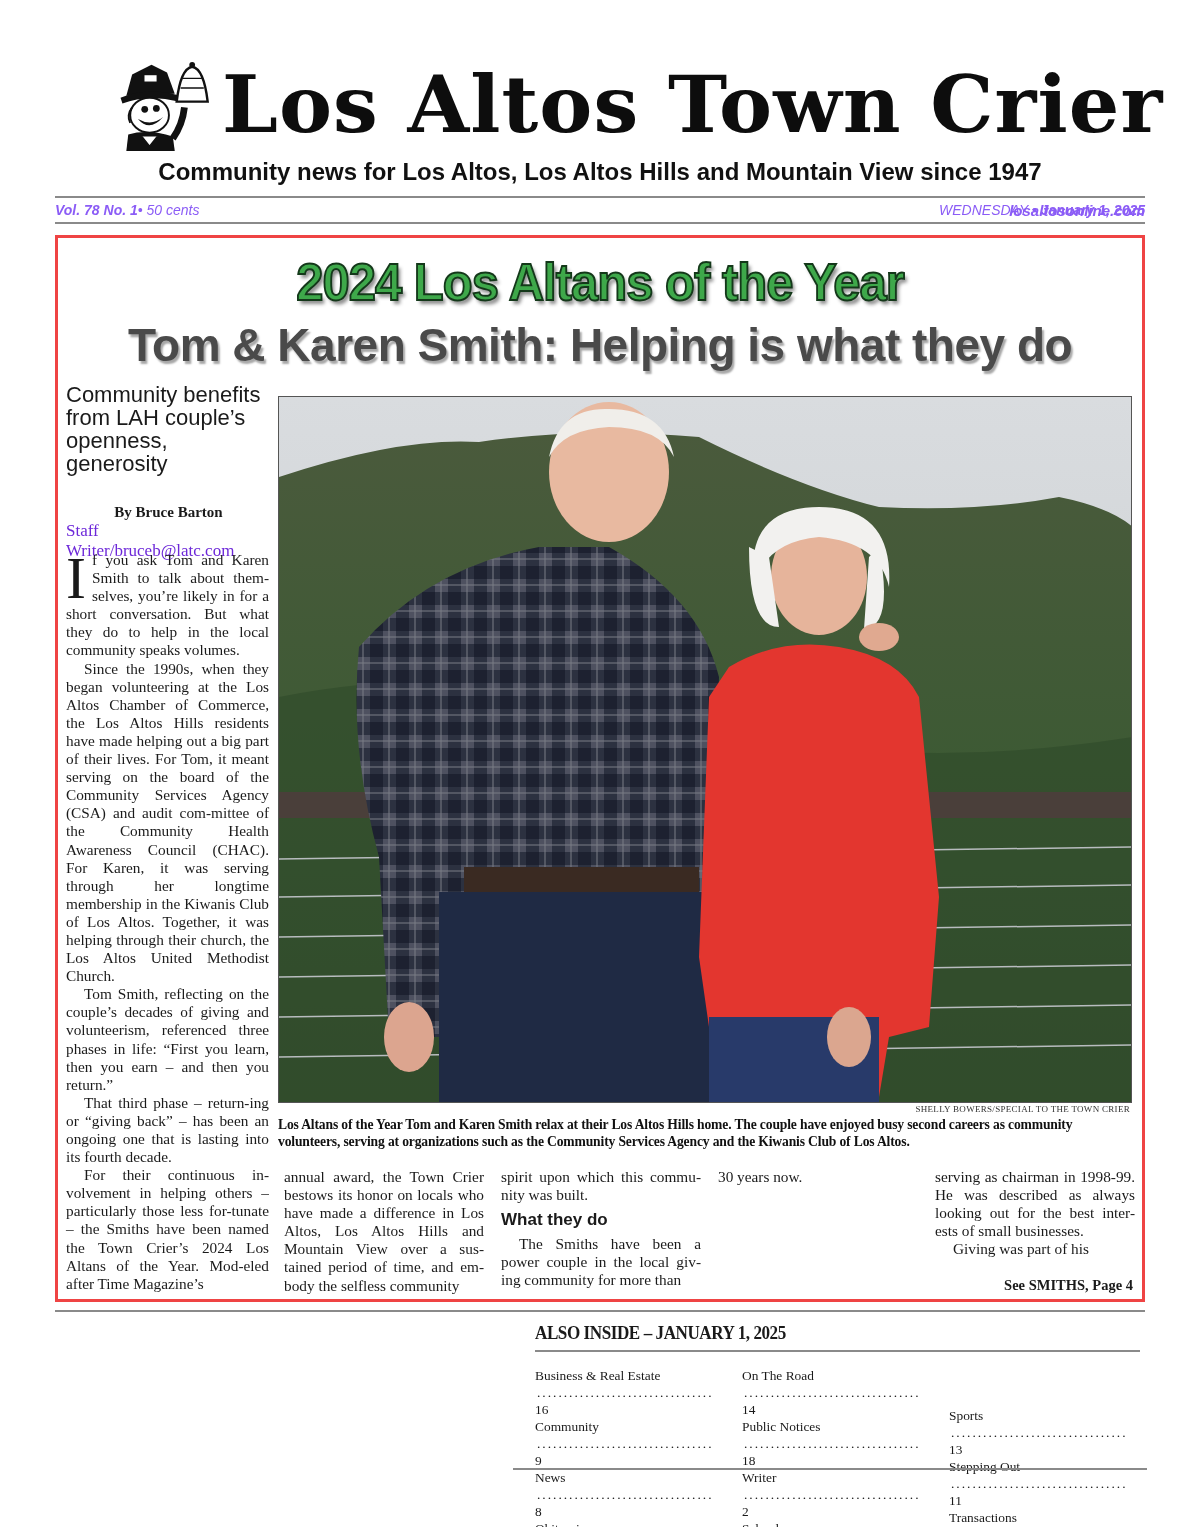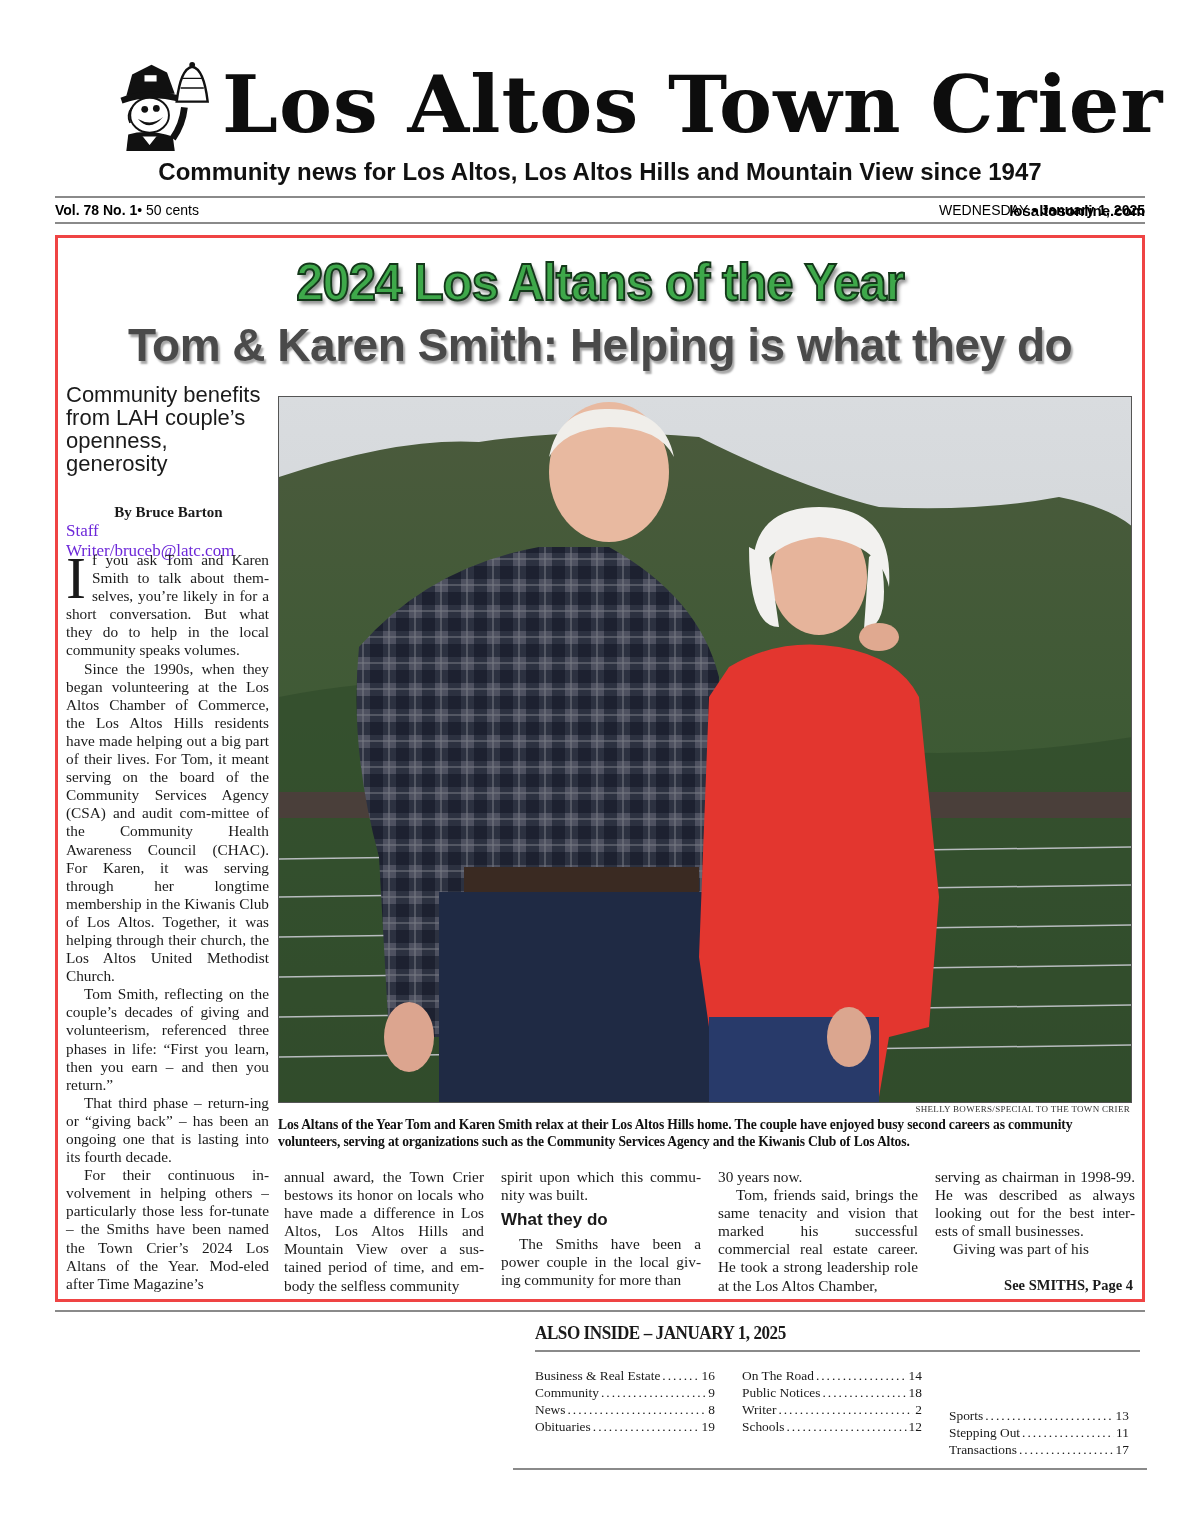--- a/index.html
+++ b/index.html
@@ -11,21 +11,21 @@
   .mascot { position: absolute; left: 118px; top: 4px; width: 98px; height: 92px; }
   .nameplate { position: absolute; left: 222px; top: 0; width: 870px; height: 100px;
     font-family: "DejaVu Serif", serif; font-weight: bold; font-size: 78px; letter-spacing: 1px;
     line-height: 100px; color: #0d0d0d; white-space: nowrap; transform: scaleX(1.02); transform-origin: left center; }
   .tagline { position: absolute; left: 0; top: 158px; width: 1200px; text-align: center;
     font-family: "Liberation Sans", sans-serif; font-weight: bold; font-size: 24px; color: #111; }
 
   .rule { position: absolute; left: 55px; width: 1090px; height: 2px; background: #8a8a8a; }
 
   .infobar { position: absolute; left: 55px; top: 200px; width: 1090px; height: 22px;
-    font-family: "Liberation Sans", sans-serif; font-size: 14px; color: #000000; }
+    font-family: "Liberation Sans", sans-serif; font-size: 14px; color: #8b5cf6; font-style: italic; }
   .infobar .left { position: absolute; left: 0; top: 2px; }
   .infobar .left b { font-weight: bold; }
   .infobar .center { position: absolute; left: 0; right: 0; top: 2px; text-align: right; font-weight: bold; font-size: 15px; }
   .infobar .right { position: absolute; right: 0; top: 2px; }
   .infobar .right b { font-weight: bold; }
 
   
   .frame { position: absolute; left: 55px; top: 235px; width: 1090px; height: 1067px;
     border: 3px solid #ef4444; }
 
@@ -70,21 +70,21 @@
   .jump { position: absolute; left: 877px; top: 1039px; width: 198px; text-align: right;
     font-weight: bold; font-size: 14.5px; }
 
   
   .index { position: absolute; left: 535px; top: 1322px; width: 605px; }
   .index .title { font-family: "Liberation Serif", serif; font-weight: bold; font-size: 19px;
     letter-spacing: -0.5px; transform: scaleX(0.9); transform-origin: left; white-space: nowrap; }
   .index .underline { position: absolute; left: 0; top: 28px; width: 605px; height: 2px; background: #8a8a8a; }
   .index .cols { position: absolute; left: 0; top: 45px; width: 605px; }
   .index .icol { position: absolute; top: 0; width: 180px; font-size: 13.4px; line-height: 17px; }
-  .index .row { display: flex; white-space: nowrap; overflow: hidden; }
+  .index .row { display: flex; white-space: nowrap; overflow: hidden; flex-direction: column; }
   .index .row .lbl { flex: 0 0 auto; }
   .index .row .dots { flex: 1 1 auto; overflow: hidden; letter-spacing: 2px; margin: 0 2px; }
   .index .row .dots::before { content: "....................................................................."; }
   .index .row .pg { flex: 0 0 auto; }
   .bottom-rule { position: absolute; left: 513px; top: 1468px; width: 634px; height: 2px; background: #8a8a8a; }
 </style>
 </head>
 <body>
 
 <div class="masthead">
@@ -205,21 +205,20 @@
   <div class="col col-b">
     <p class="noindent">annual award, the Town Crier bestows its honor on locals who have made a difference in Los Altos, Los Altos Hills and Mountain View over a sus-tained period of time, and em-body the selfless community</p>
   </div>
   <div class="col col-c">
     <p class="noindent">spirit upon which this commu-nity was built.</p>
     <div class="subhead">What they do</div>
     <p>The Smiths have been a power couple in the local giv-ing community for more than</p>
   </div>
   <div class="col col-d">
     <p class="noindent">30 years now.</p>
-    <p>Tom, friends said, brings the same tenacity and vision that marked his successful commercial real estate career. He took a strong leadership role at the Los Altos Chamber,</p>
   </div>
   <div class="col col-e">
     <p class="noindent">serving as chairman in 1998-99. He was described as always looking out for the best inter-ests of small businesses.</p>
     <p>Giving was part of his</p>
   </div>
   <div class="jump">See SMITHS, Page 4</div>
 </div>
 
 <div class="rule" style="top:1310px;"></div>
 

